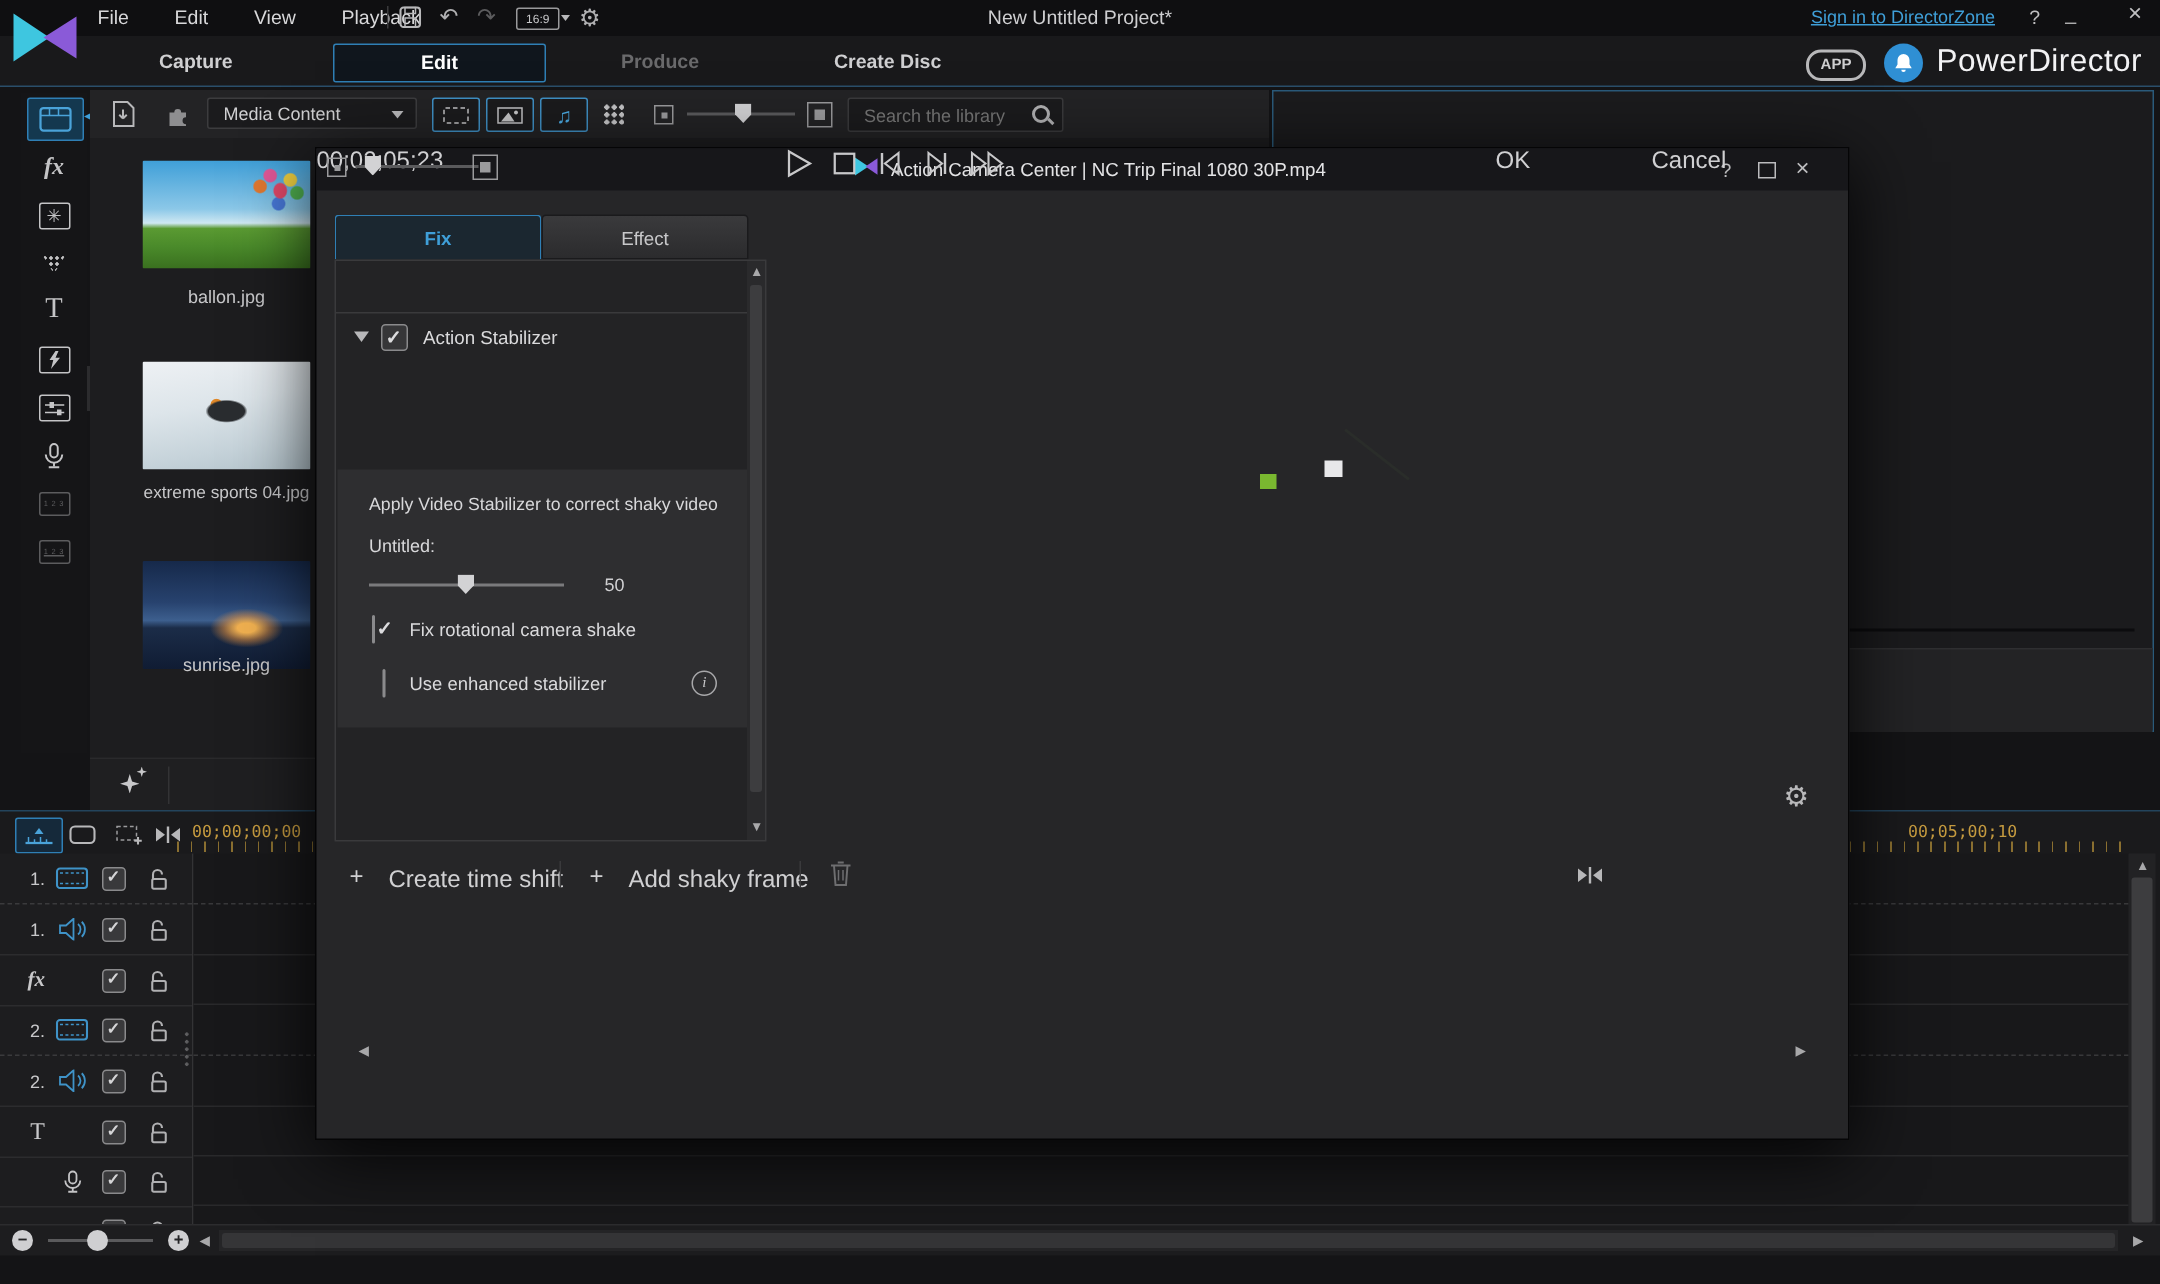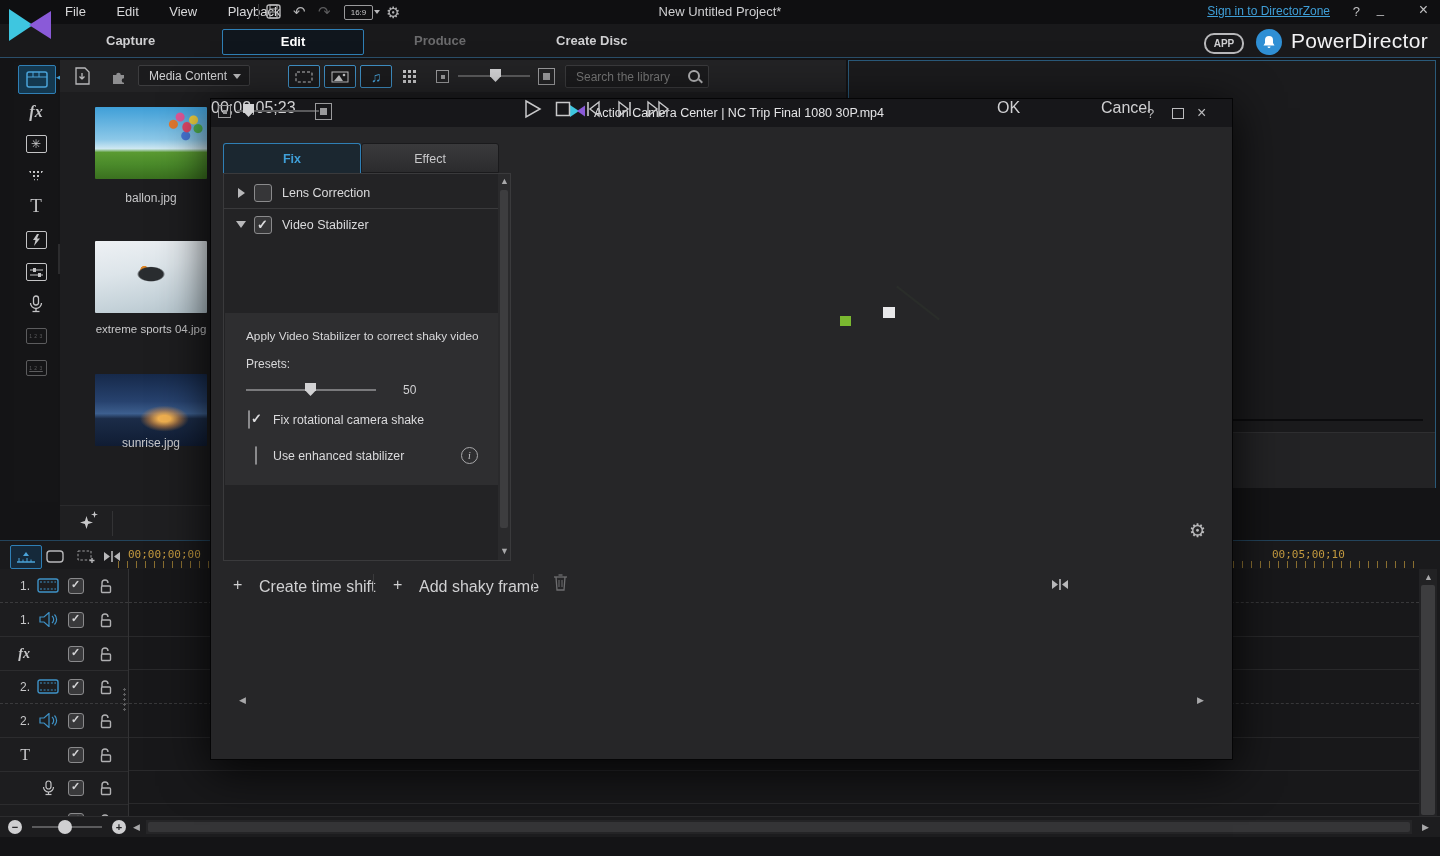--- a/index.html
+++ b/index.html
@@ -41,21 +41,21 @@
   #rail-arrow{left:42px;top:10px;color:#3f9fd8;font-size:9px}
   .boxico{border:1px solid #c4c4c6;border-radius:2px;display:flex;align-items:center;justify-content:center}
   #rail-expander{left:58px;top:244px;width:13px;height:30px;background:#2c2c2e;border-radius:0 4px 4px 0;
                  color:#3f9fd8;font-size:11px;display:flex;align-items:center;justify-content:center}
   .dot-tri{width:16px;height:13px;background:radial-gradient(#c4c4c6 1px,transparent 1.3px);
            background-size:4px 4px;clip-path:polygon(50% 100%,0 0,100% 0)}
   .n123{font-size:5px;letter-spacing:.5px;color:#5c5c5e}
 
   
   #mtoolbar{left:60px;top:60px;width:786px;height:32px;background:#232325;border-bottom:1px solid #101012}
-  #media-dd{left:78px;top:5px;width:112px;height:21px;background:#1b1b1d;border:1px solid #3c3c3e;border-radius:2px;
+  #media-dd{left:78px;top:5px;width:140px;height:21px;background:#1b1b1d;border:1px solid #3c3c3e;border-radius:2px;
             font-size:12px;color:#d0d0d2;line-height:21px;padding-left:10px;box-sizing:border-box}
   .dd-chev{position:absolute;right:8px;top:8px;width:0;height:0;border-left:4px solid transparent;
            border-right:4px solid transparent;border-top:5px solid #b8b8ba}
   .filt{top:5px;width:30px;height:21px;background:#1b1b1d;border:1px solid #3f8fc4;border-radius:2px;
         display:flex;align-items:center;justify-content:center}
   .slider-line{height:2px;background:#5a5a5c}
   .pent{width:11px;height:13px;background:#d2d2d4;clip-path:polygon(0 0,100% 0,100% 55%,50% 100%,0 55%)}
   .sqico-s{width:11px;height:11px;border:1px solid #9a9a9c;display:flex;align-items:center;justify-content:center}
   .sqico-s i{width:4px;height:4px;background:#9a9a9c;display:block}
   .sqico-l{width:15px;height:15px;border:1px solid #9a9a9c;display:flex;align-items:center;justify-content:center}
@@ -606,37 +606,30 @@
     <span class="t txt">Action Camera Center | NC Trip Final 1080 30P.mp4</span>
   </div>
   <span class="ab dlg-ctl" style="left:936px">?</span>
   <span class="ab maxbox" style="left:961px;top:9px"></span>
   <span class="ab dlg-ctl" style="left:986px;top:5px;font-size:16px">×</span>
 
   <div id="tab-fix" class="ab dtab">Fix</div>
   <div id="tab-effect" class="ab dtab">Effect</div>
 
   <div id="fixpanel" class="ab">
-    <div class="ab sec-row" style="top:3px">
-      <span class="tw">
-          <span class="tri-r"></span>
-        </span>
-      <span class="cb2"></span>
-      <span class="sec-label">Lens Correction</span>
-    </div>
     <div class="ab sec-row sec-sep" style="top:34px">
       <span class="tw">
           <span class="tri-d"></span>
         </span>
       <span class="cb2 on"></span>
-      <span class="sec-label">Video Stabilizer</span>
+      <span class="sec-label">Action Stabilizer</span>
     </div>
     <div id="vs-expand" class="ab">
       <span class="ab desc txt">Apply Video Stabilizer to correct shaky video</span>
-      <span class="ab strength txt">Presets:</span>
+      <span class="ab strength txt">Untitled:</span>
       <div class="ab" style="left:21px;top:76px;width:130px;height:2px;background:#7a7a7c"></div>
       <span class="ab pent" style="left:80px;top:70px"></span>
       <span class="ab" style="left:178px;top:70px;font-size:12px;color:#d0d0d2">50</span>
       <span class="ab cb2 on" style="left:18px;top:98px"></span>
       <span class="ab txt" style="left:48px;top:100px;font-size:12.3px;color:#dadadc">Fix rotational camera shake</span>
       <span class="ab cb2" style="left:18px;top:134px"></span>
       <span class="ab txt" style="left:48px;top:136px;font-size:12.3px;color:#dadadc">Use enhanced stabilizer</span>
       <span class="ab info-circ" style="left:236px;top:134px">i</span>
     </div>
     <div id="fp-scroll" class="ab">

